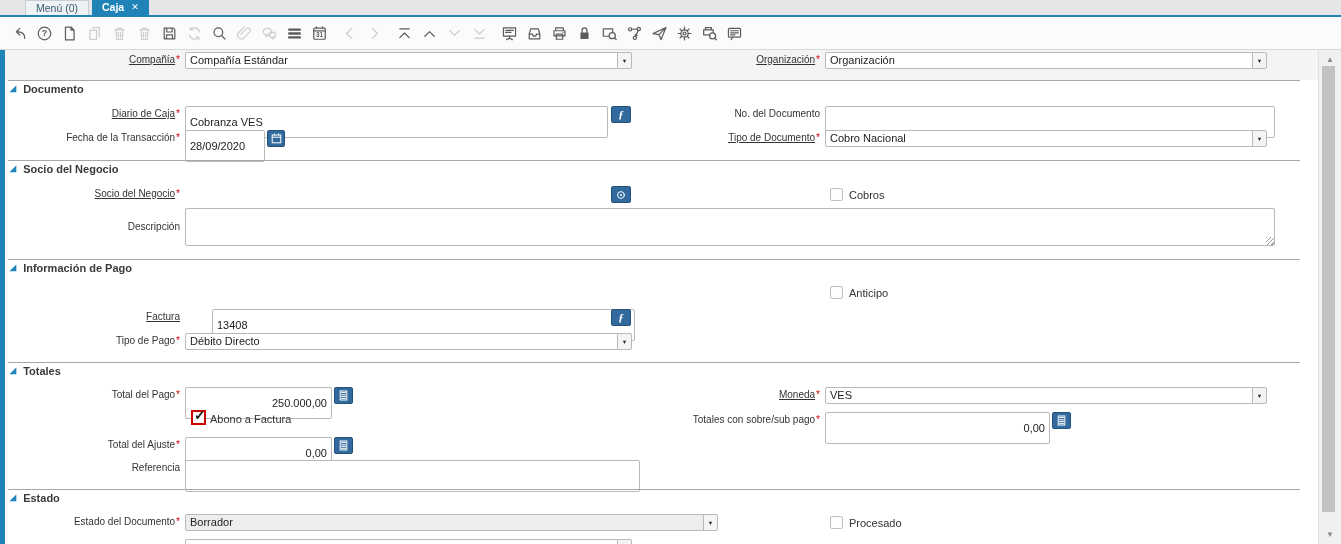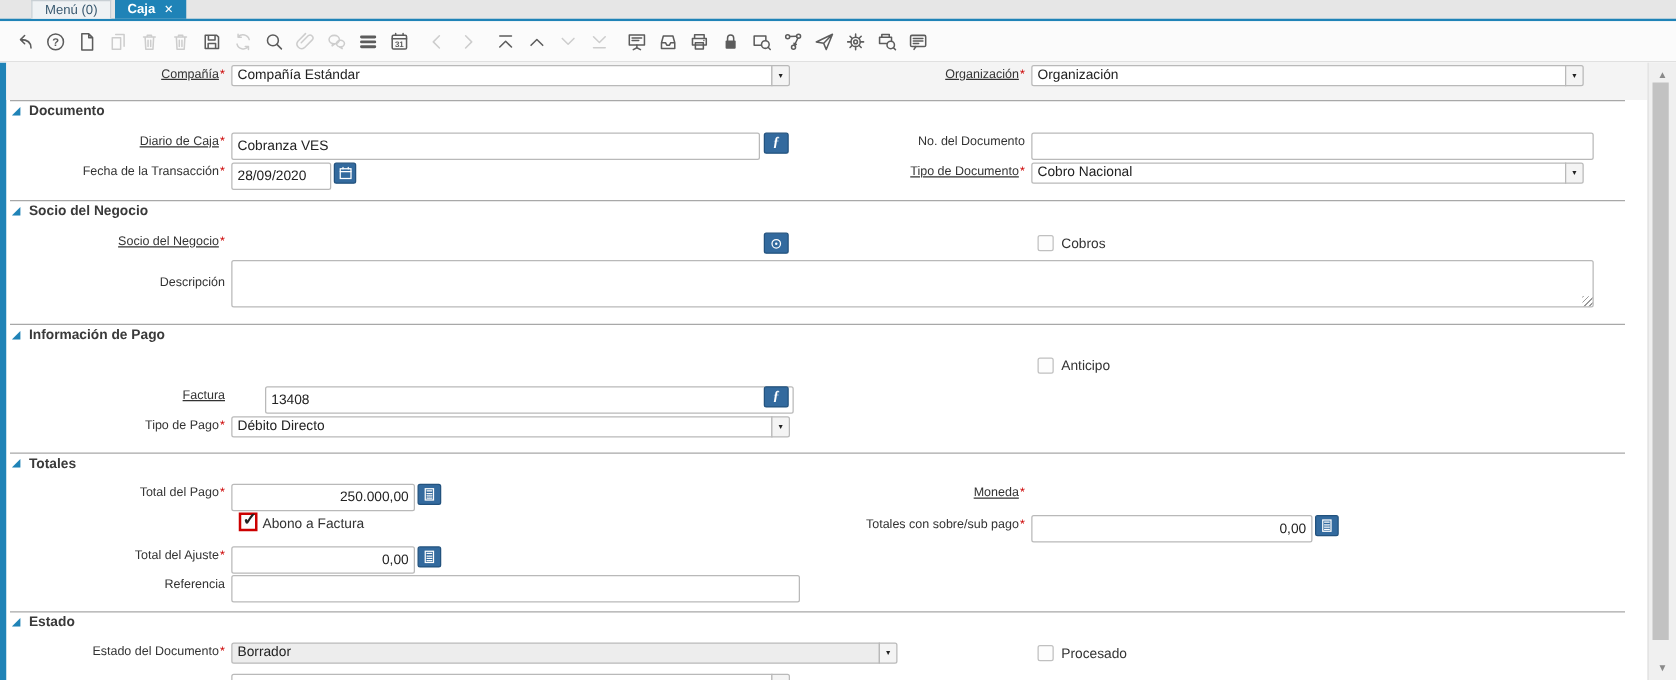--- a/index.html
+++ b/index.html
@@ -35,21 +35,21 @@
   .band{position:absolute;left:5px;right:23px;top:0;height:30px;background:#f4f4f4}
   .sep{position:absolute;left:8px;width:1292px;height:1px;background:#a8a8a8}
   .sechdr{position:absolute;left:10px;display:flex;align-items:center;gap:7px;
     font-size:11px;font-weight:bold;color:#3a3a3a;cursor:pointer}
   .tri{color:var(--accent);font-size:8px;line-height:1}
 
   .lbl{position:absolute;font-size:10px;color:#333;text-align:right;white-space:nowrap}
   .lbl .u{text-decoration:underline;cursor:pointer}
   .req::after{content:"*";color:var(--required);margin-left:1px}
 
-  .fld{position:absolute;height:22px;border:1px solid #b9b9b9;border-radius:2px;
+  .fld{position:absolute;height:32px;border:1px solid #b9b9b9;border-radius:2px;
     font-family:"Liberation Sans",sans-serif;font-size:11px;padding:0 4px;color:#222;background:#fff;outline:none}
   .fld.num{text-align:right}
   textarea.fld{height:38px;resize:none;padding:2px 4px;overflow:hidden}
   .rhandle{position:absolute;width:8px;height:8px;cursor:nwse-resize;
     background:repeating-linear-gradient(135deg,#9a9a9a 0 1px,transparent 1px 3px)}
 
   .dd{position:absolute;height:17px;display:flex;cursor:pointer}
   .dd-val{flex:1;border:1px solid #b9b9b9;border-radius:2px 0 0 2px;background:#fff;
     font-size:11px;padding:1px 4px;color:#222;overflow:hidden;white-space:nowrap}
   .dd-btn{width:15px;border:1px solid #b9b9b9;margin-left:-1px;border-radius:0 2px 2px 0;
@@ -345,20 +345,24 @@
     </div>
     <label class="lbl req" style="top:339px;left:8px;width:172px"><span>Total del Pago</span></label>
     <input class="fld num" style="top: 337px; left: 185px; width: 147px;" value="250.000,00">
     <span class="bbtn" style="top:337px;left:334px;width:19px">
         <svg viewBox="0 0 11 11" width="11" height="11">
           <rect x="2.2" y="1" width="6.6" height="9"></rect>
           <path d="M3.6 2.6h3.8M3.6 4.8h.9M5.1 4.8H6M6.6 4.8h.9M3.6 6.6h.9M5.1 6.6H6M6.6 6.6h.9M3.6 8.4h.9M5.1 8.4H6M6.6 8.4h.9"></path>
         </svg>
       </span>
     <label class="lbl req" style="top:339px;left:640px;width:180px"><span class="u">Moneda</span></label>
+    <div class="dd" style="top:337px;left:825px;width:442px">
+      <span class="dd-val">VES</span>
+      <span class="dd-btn">▼</span>
+    </div>
 
     <span class="cb hl checked" style="top:360px;left:191px"></span>
     <span class="cblabel" style="top:363px;left:210px">Abono a Factura</span>
     <label class="lbl req" style="top:364px;left:640px;width:180px"><span>Totales con sobre/sub pago</span></label>
     <input class="fld num" style="top: 362px; left: 825px; width: 225px;" value="0,00">
     <span class="bbtn" style="top:362px;left:1052px;width:19px">
         <svg viewBox="0 0 11 11" width="11" height="11">
           <rect x="2.2" y="1" width="6.6" height="9"></rect>
           <path d="M3.6 2.6h3.8M3.6 4.8h.9M5.1 4.8H6M6.6 4.8h.9M3.6 6.6h.9M5.1 6.6H6M6.6 6.6h.9M3.6 8.4h.9M5.1 8.4H6M6.6 8.4h.9"></path>
         </svg>

